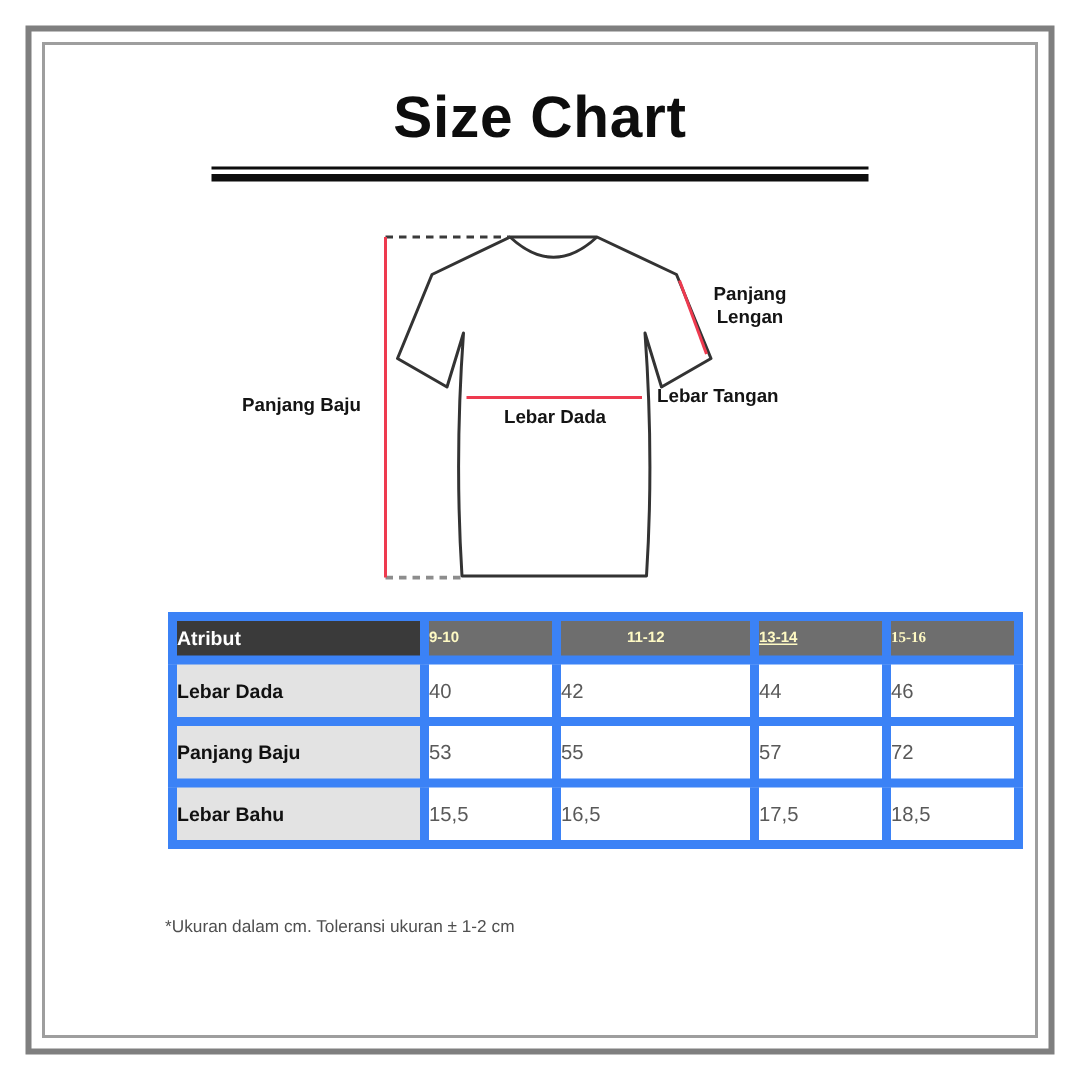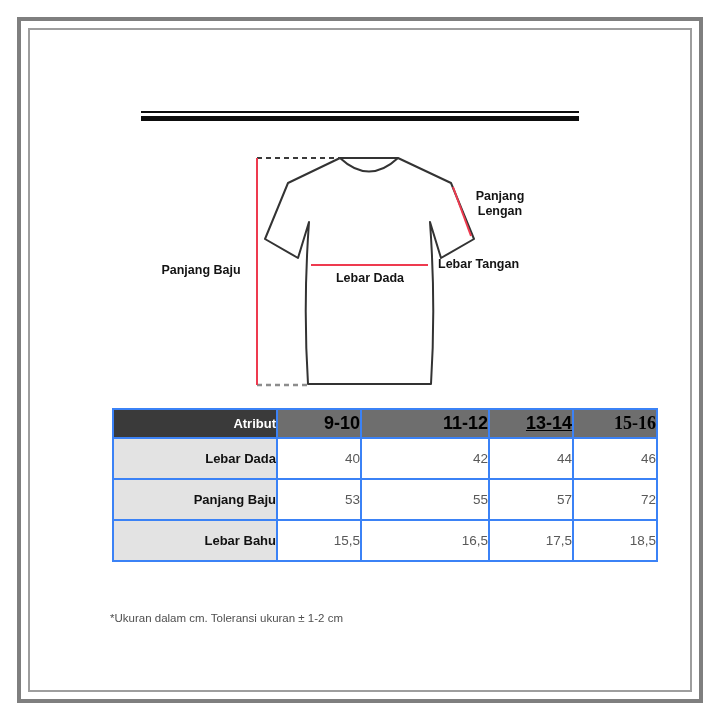--- a/index.html
+++ b/index.html
@@ -60,47 +60,48 @@
   .lbl-lebar-tangan  { left: 438px; top: 257px; width: 96px;  white-space: nowrap; }
   
   .size-table {
     position: absolute;
     left: 112px; top: 408px;
     width: 496px;
     border-collapse: collapse;
     table-layout: fixed;
   }
   .size-table th, .size-table td {
-    border: 2px solid #3b82f6;
-    text-align: right;
+    border: 6px solid #3b82f6;
+    text-align: left;
     vertical-align: middle;
     padding: 0;
   }
   .size-table thead tr { height: 29px; }
   .size-table tbody tr { height: 41px; }
   th.attr-head { width: 162px; color: #ffffff; font-size: 13px; font-weight: 700; }
-  th.size-head { width: 82px;  color: #000000; font-size: 18px; font-weight: 700; }
+  th.size-head { width: 82px;  color: #fef9c3; font-size: 10px; font-weight: 700; }
   td.attr-cell { font-weight: 700; font-size: 13px; color: #111111; }
   td.val-cell  { background: #ffffff; font-weight: 400; font-size: 13.5px; color: #595959; }
   
   .footnote {
     position: absolute;
     left: 110px; top: 612px;
     font-size: 11.5px;
     color: #4f4f4f;
   }
 </style>
 </head>
 <body>
 
 <div class="page">
 
   <div class="frame-outer"></div>
   <div class="frame-inner"></div>
 
+  <h1 class="title">Size Chart</h1>
 
   <div class="divider">
     <div class="thin"></div>
     <div class="thick"></div>
   </div>
 
   <div class="diagram">
     <svg width="420" height="270" viewBox="0 0 420 270">
 
       <path d="M190,18 L248,18 L301,43 L324,99 L291,118 L280,82 Q286,165 281,244 L158,244 Q153,165 159,82 L148,118 L115,99 L138,43 Z" fill="#ffffff" stroke="#333333" stroke-width="2" stroke-linejoin="round" style="stroke: rgb(51, 51, 51);"></path>

